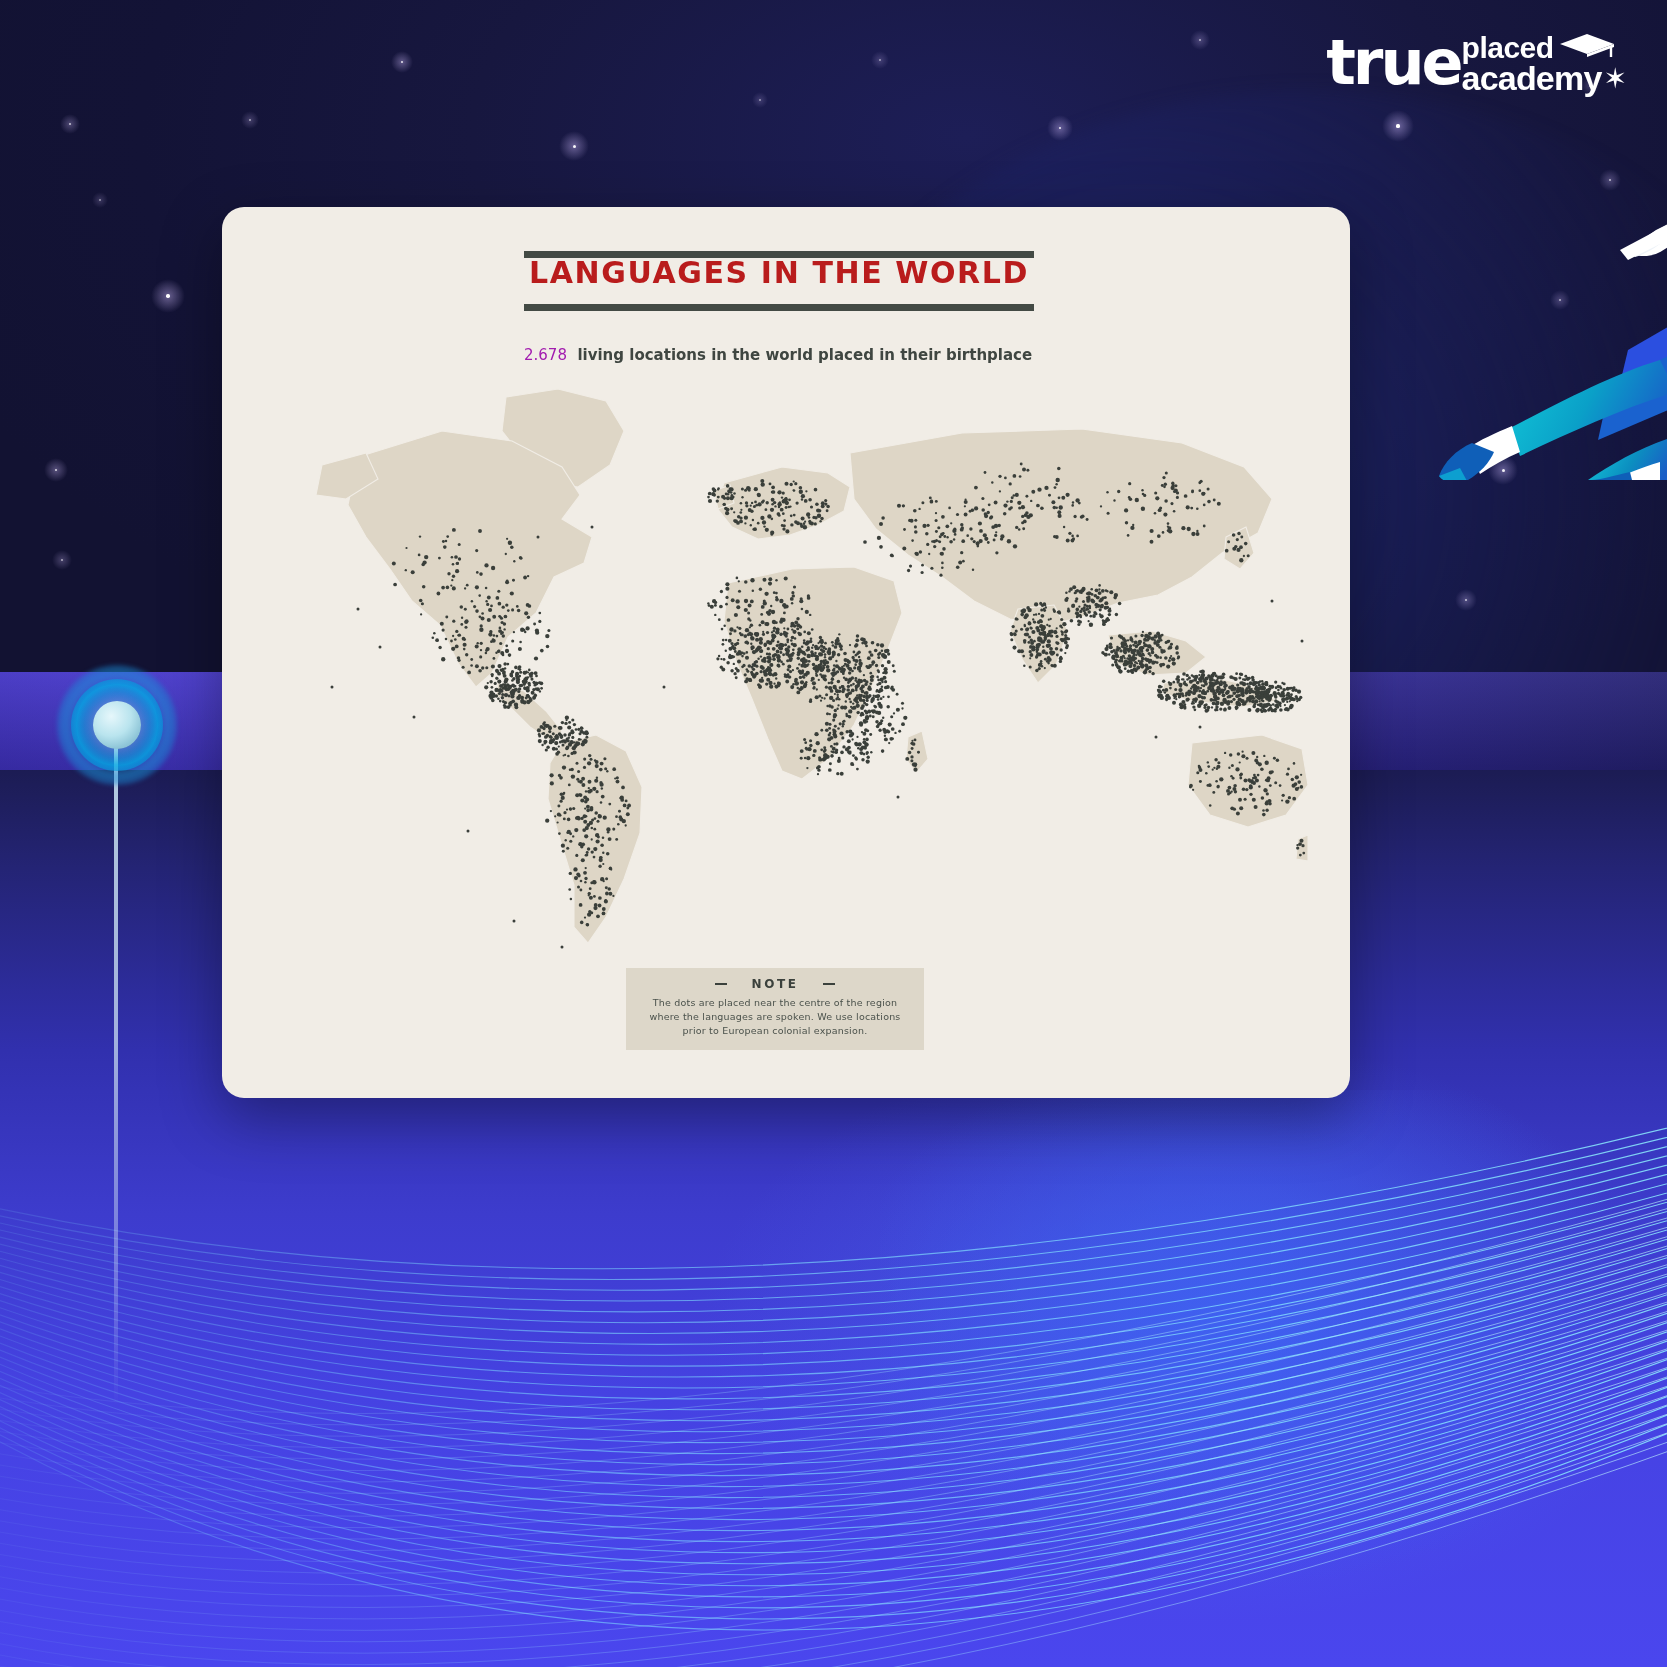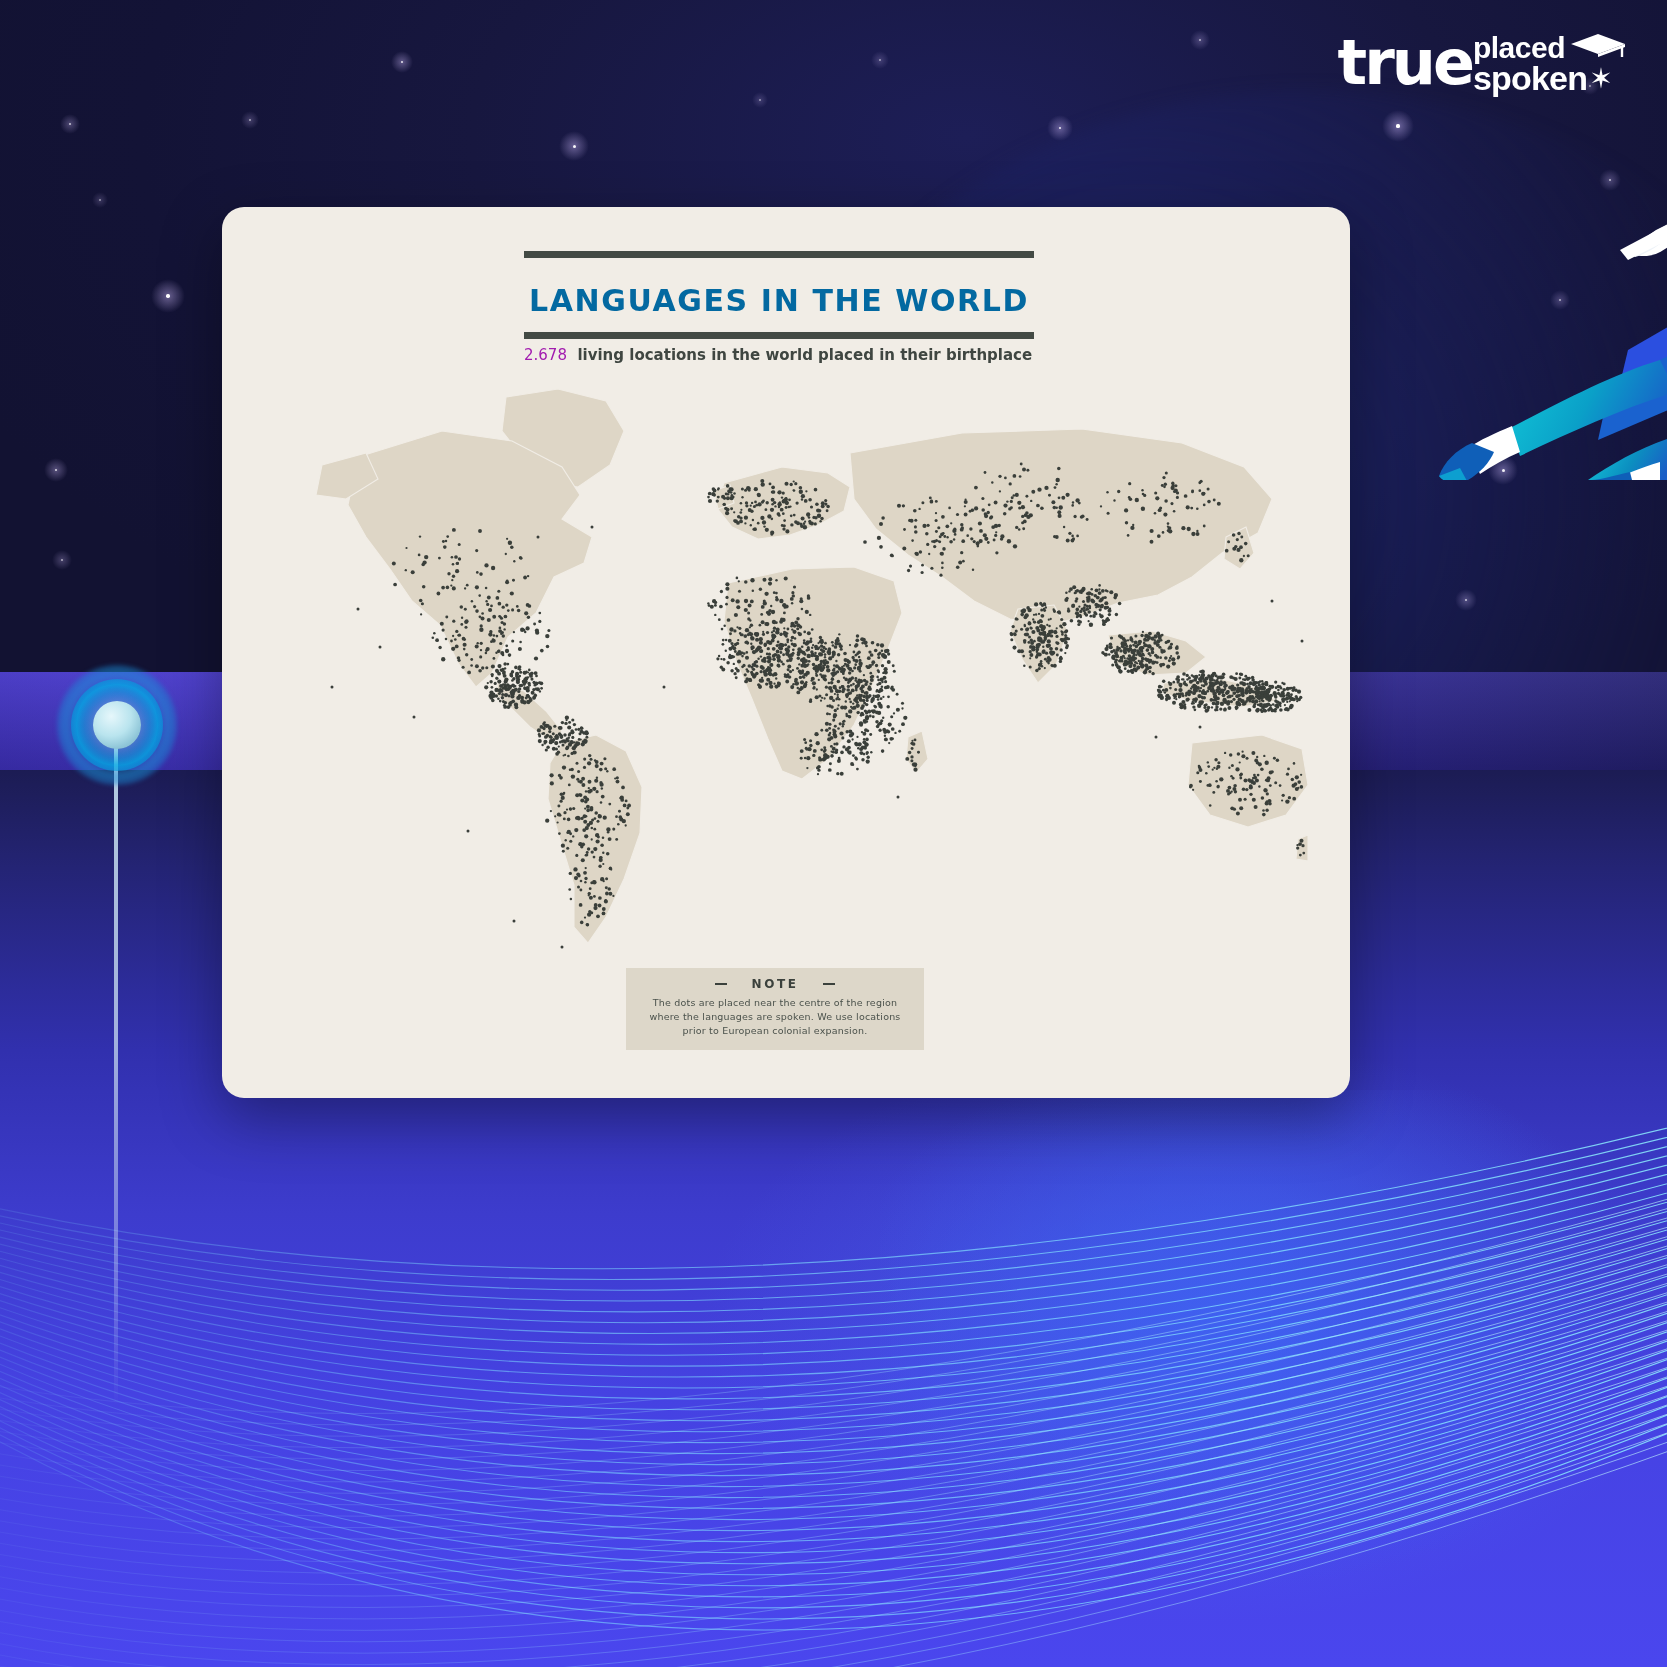--- a/index.html
+++ b/index.html
@@ -68,22 +68,22 @@
 
   
   .card{position:absolute;left:222px;top:207px;width:1128px;height:891px;
     background:#f1ede6;border-radius:22px;
     box-shadow:0 20px 60px rgba(0,0,0,.35);overflow:hidden;}
   .card-inner{position:absolute;inset:0;}
 
   .title-block{position:absolute;left:302px;top:44px;width:510px;text-align:center;}
   .rule{height:7px;background:#434a44;width:100%;}
   .card-title{font-family:"DejaVu Sans","Liberation Sans",sans-serif;
-    color:#0369a1;font-weight:bold;font-size:30px;letter-spacing:1.6px;
-    padding:28px 0 16px;line-height:1;}
+    color:#b91c1c;font-weight:bold;font-size:30px;letter-spacing:1.6px;
+    padding:0 0 16px;line-height:1;}
   .subtitle{position:absolute;left:302px;top:139px;width:520px;text-align:left;
     font-family:"DejaVu Sans","Liberation Sans",sans-serif;font-size:15px;font-weight:bold;
     color:#3f4641;white-space:nowrap;}
   .subtitle .num{color:#a21caf;font-weight:normal;}
 
   .map-area{position:absolute;left:40px;top:180px;width:1048px;height:580px;}
 
   .note-box{position:absolute;left:404px;top:761px;width:298px;height:82px;
     background:#ddd7c9;}
   .note-head{display:flex;align-items:center;justify-content:center;gap:24px;
@@ -287,21 +287,21 @@
     <div class="logo-stack">
       <div class="logo-row">
         <span class="logo-digital">placed</span>
         <svg width="58" height="30" viewBox="0 0 58 30" style="margin-left:4px;">
           <path d="M2 12 L29 2 L56 12 L29 22 Z" fill="#ffffff"></path>
           <path d="M29 22 L56 12 L56 15 L29 25 Z" fill="#ffffff"></path>
           <path d="M53 14 L53 25" stroke="#ffffff" stroke-width="2.4"></path>
         </svg>
       </div>
       <div class="logo-row">
-        <span class="logo-academy">spoken</span>
+        <span class="logo-academy">academy</span>
         <span class="logo-star">✶</span>
       </div>
     </div>
   </div>
 
   <div class="card">
     <div class="card-inner">
 
       <div class="title-block">
         <div class="rule"></div>

